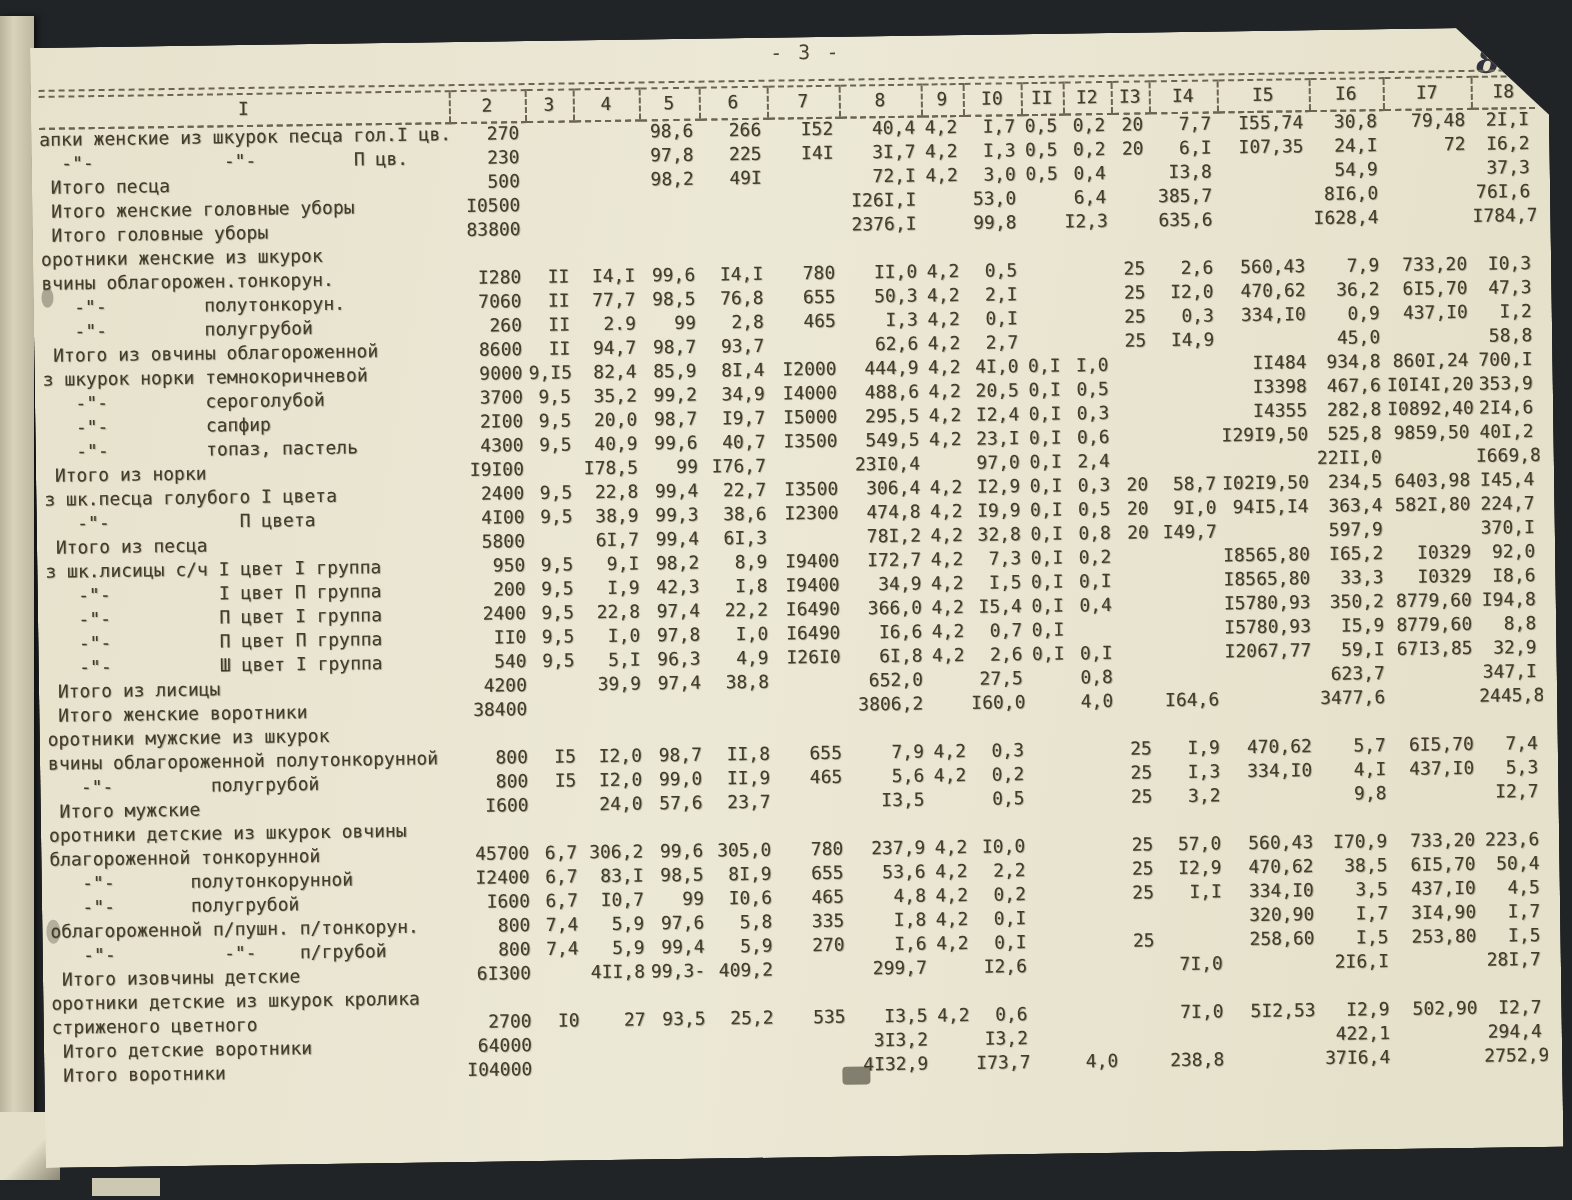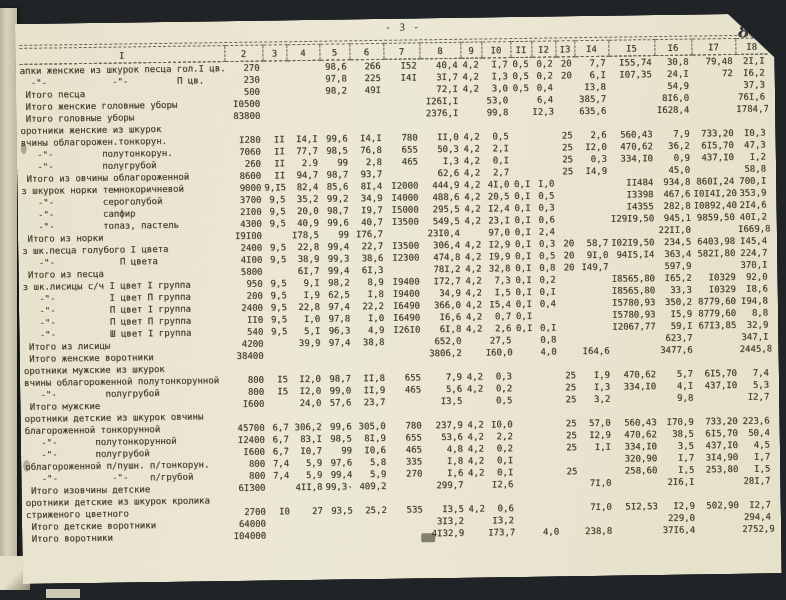--- a/index.html
+++ b/index.html
@@ -306,21 +306,21 @@
           <td></td>
           <td>45,0</td>
           <td></td>
           <td>58,8</td>
         </tr>
         <tr>
           <td class="lbl">з шкурок норки темнокоричневой</td>
           <td>9000</td>
           <td>9,I5</td>
           <td>82,4</td>
-          <td>85,6</td>
+          <td>85,9</td>
           <td>8I,4</td>
           <td>I2000</td>
           <td>444,9</td>
           <td>4,2</td>
           <td>4I,0</td>
           <td>0,I</td>
           <td>I,0</td>
           <td></td>
           <td></td>
           <td>II484</td>
@@ -377,21 +377,21 @@
           <td>40,7</td>
           <td>I3500</td>
           <td>549,5</td>
           <td>4,2</td>
           <td>23,I</td>
           <td>0,I</td>
           <td>0,6</td>
           <td></td>
           <td></td>
           <td>I29I9,50</td>
-          <td>945,1</td>
+          <td>525,8</td>
           <td>9859,50</td>
           <td>40I,2</td>
         </tr>
         <tr>
           <td class="lbl"> Итого из норки</td>
           <td>I9I00</td>
           <td></td>
           <td>I78,5</td>
           <td>99</td>
           <td>I76,7</td>
@@ -486,21 +486,21 @@
           <td>I8565,80</td>
           <td>I65,2</td>
           <td>I0329</td>
           <td>92,0</td>
         </tr>
         <tr>
           <td class="lbl">   -"-          I цвет П группа</td>
           <td>200</td>
           <td>9,5</td>
           <td>I,9</td>
-          <td>62,5</td>
+          <td>42,3</td>
           <td>I,8</td>
           <td>I9400</td>
           <td>34,9</td>
           <td>4,2</td>
           <td>I,5</td>
           <td>0,I</td>
           <td>0,I</td>
           <td></td>
           <td></td>
           <td>I8565,80</td>
@@ -817,21 +817,21 @@
           <td></td>
           <td></td>
           <td>3I3,2</td>
           <td></td>
           <td>I3,2</td>
           <td></td>
           <td></td>
           <td></td>
           <td></td>
           <td></td>
-          <td>229,0</td>
+          <td>422,1</td>
           <td></td>
           <td>294,4</td>
         </tr>
         <tr>
           <td class="lbl"> Итого воротники</td>
           <td>I04000</td>
           <td></td>
           <td></td>
           <td></td>
           <td></td>

